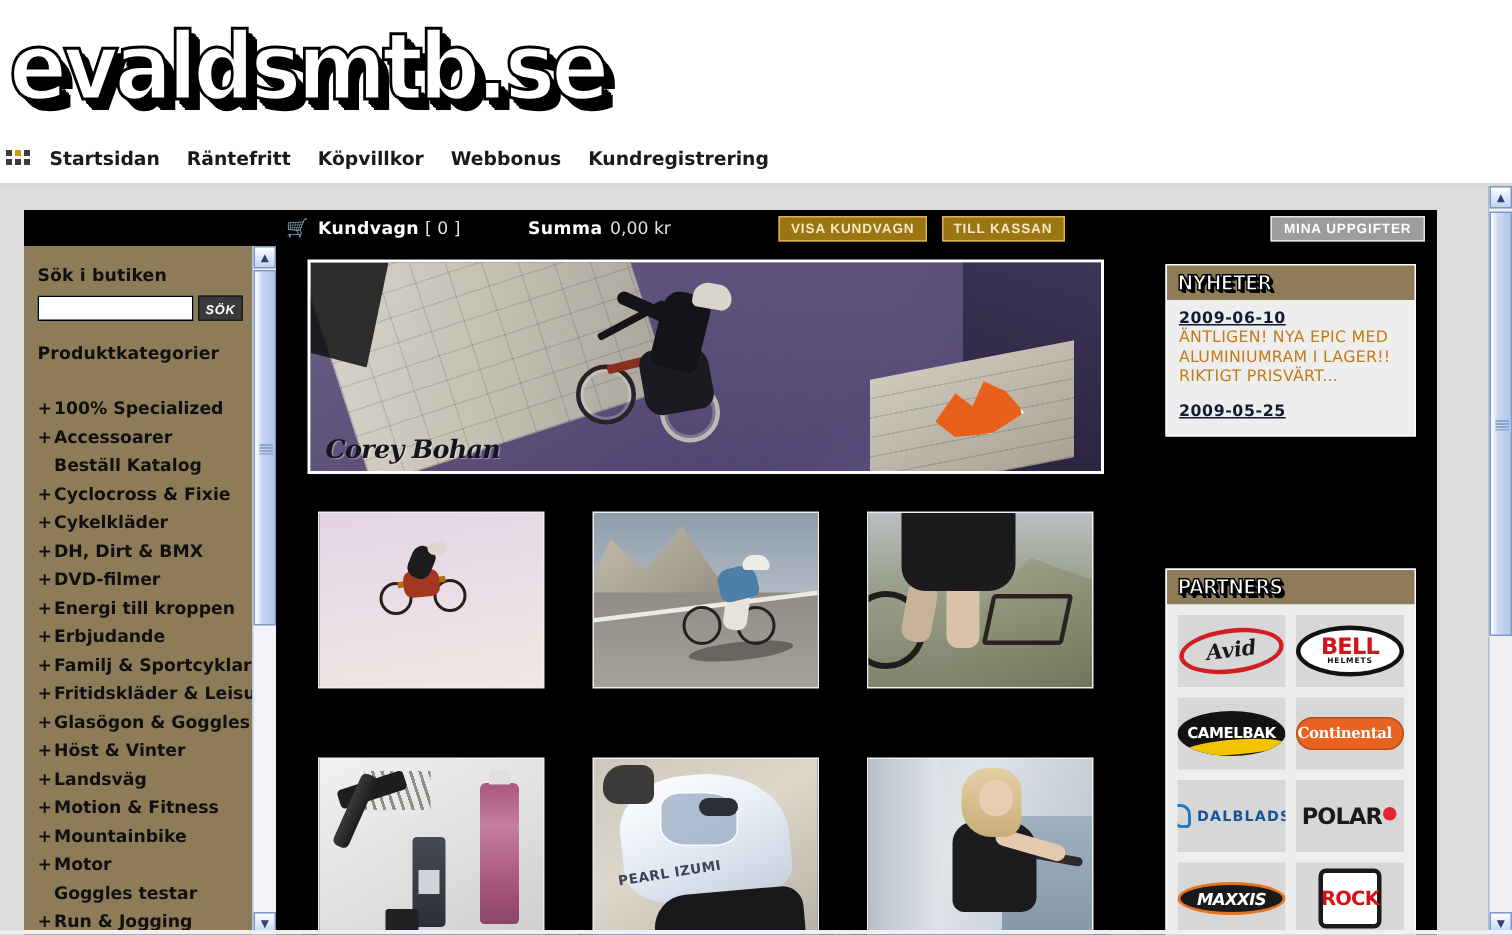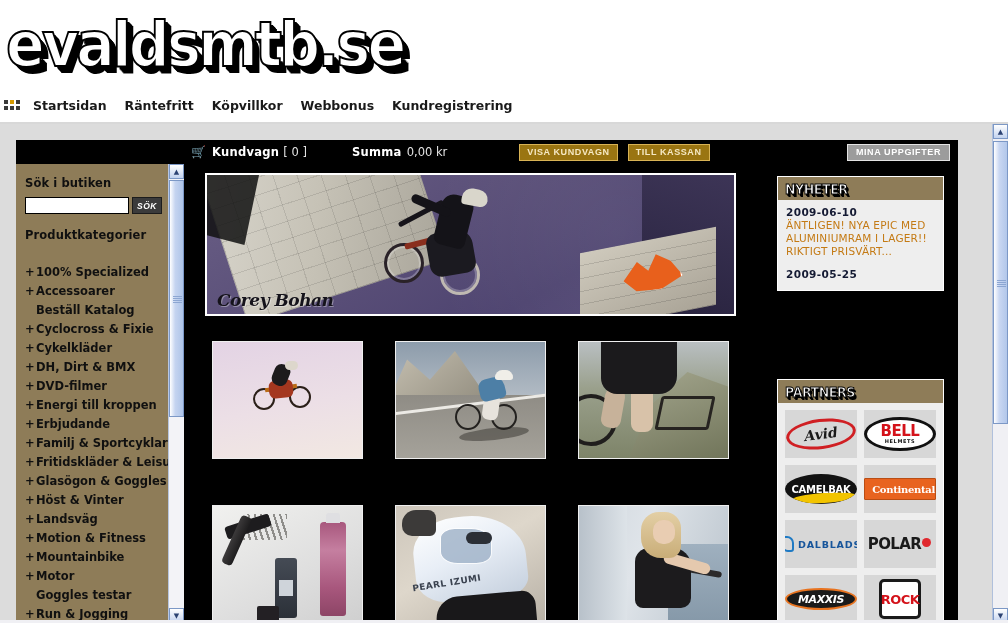--- a/index.html
+++ b/index.html
@@ -515,21 +515,21 @@
     -webkit-text-stroke: 1px #000000;
     text-shadow: 1.5px 1.5px 0 #000, 2.5px 2.5px 0 #000;
     transform: scaleX(0.9); transform-origin: left center;
     white-space: nowrap;
   }
   .panel-body { padding: 6px 8px 9px 8px; background: #eeeeee; }
   .news-item { margin-bottom: 10px; }
   .news-item:last-child { margin-bottom: 1px; }
   .news-date {
     font-size: 10.5px; font-weight: bold; color: #141a33;
-    letter-spacing: .4px; margin-bottom: 1px;
+    letter-spacing: .4px; margin-bottom: 1px; text-decoration: underline;
   }
   .news-text {
     font-size: 10.5px; color: #c47a14; line-height: 13px;
     letter-spacing: .2px; cursor: pointer;
   }
   #partner-grid {
     display: grid; grid-template-columns: 1fr 1fr; gap: 7px;
     padding: 7px 7px 8px 7px; background: #eeeeee;
   }
   .partner-cell {
@@ -558,22 +558,22 @@
     width: 80px; height: 30px; background: #121212; border-radius: 50%;
     display: flex; align-items: center; justify-content: center;
     position: relative; overflow: hidden;
   }
   .brand-camel span { font-size: 10px; font-weight: bold; color: #fff; letter-spacing: -.3px; z-index: 2; }
   .brand-camel:after {
     content: ""; position: absolute; left: 6px; bottom: 1px; width: 66px; height: 10px;
     background: #f2c400; border-radius: 50%; transform: rotate(-4deg);
   }
   .brand-conti {
-    width: 80px; height: 22px; background: #e8631f; border-radius: 1px;
-    display: flex; align-items: center; justify-content: flex-end;
+    width: 80px; height: 22px; background: #e8631f; border-radius: 11px;
+    display: flex; align-items: center; justify-content: flex-start;
     border: 1px solid #b94d14;
   }
   .brand-conti span {
     font-family: "DejaVu Serif", "Liberation Serif", serif;
     font-size: 10px; font-weight: bold; color: #ffffff; letter-spacing: -.3px;
   }
   .brand-dalblads { display: flex; align-items: center; gap: 4px; }
   .brand-dalblads .mark {
     width: 13px; height: 16px; border: 2px solid #1f7ac4; border-radius: 3px 7px 3px 7px;
   }

